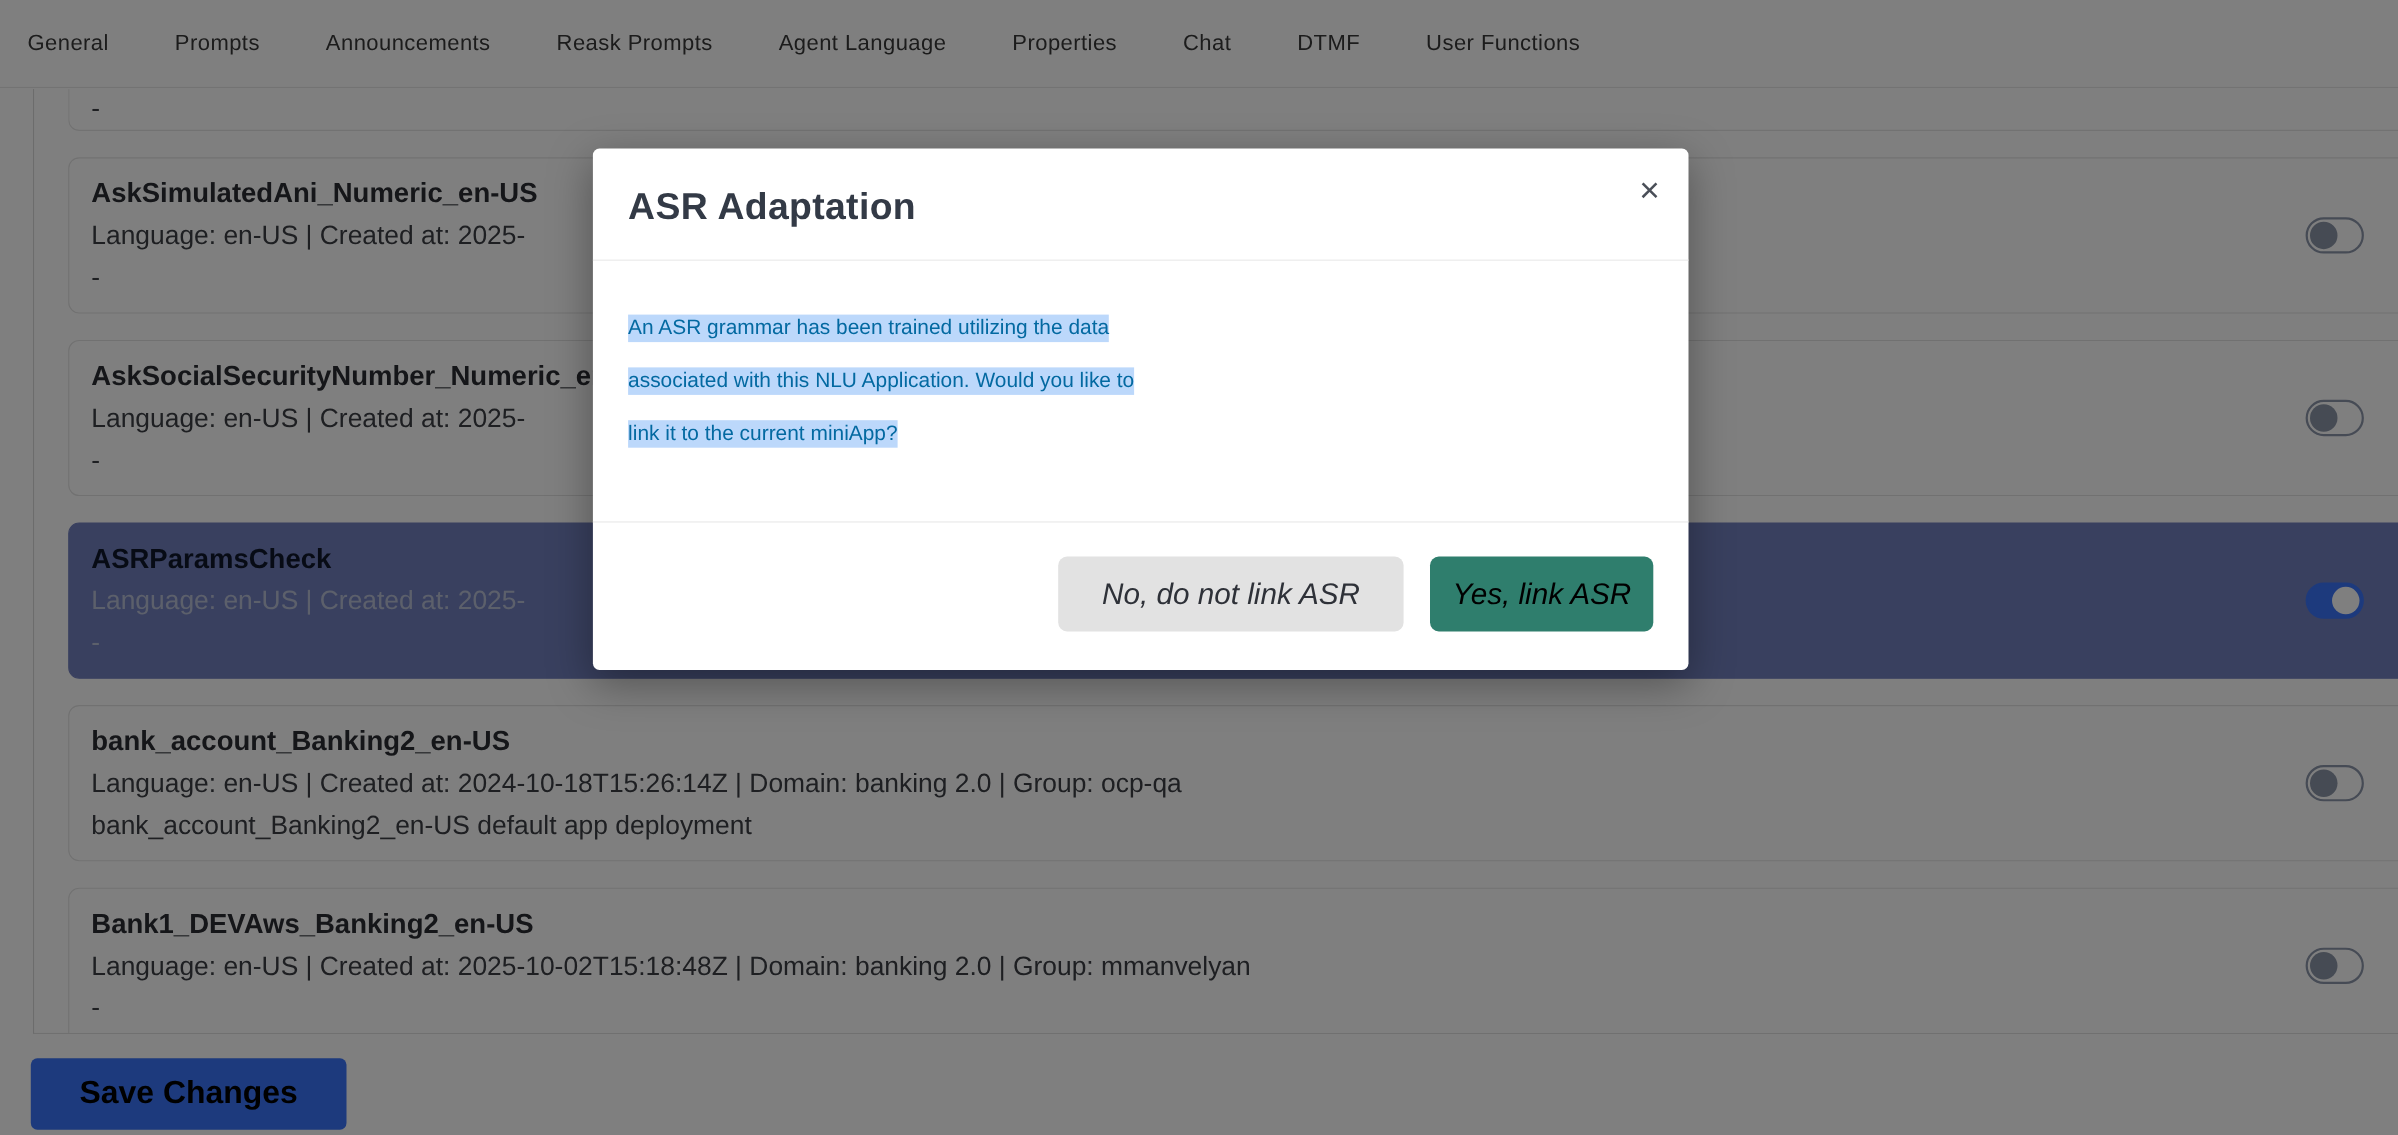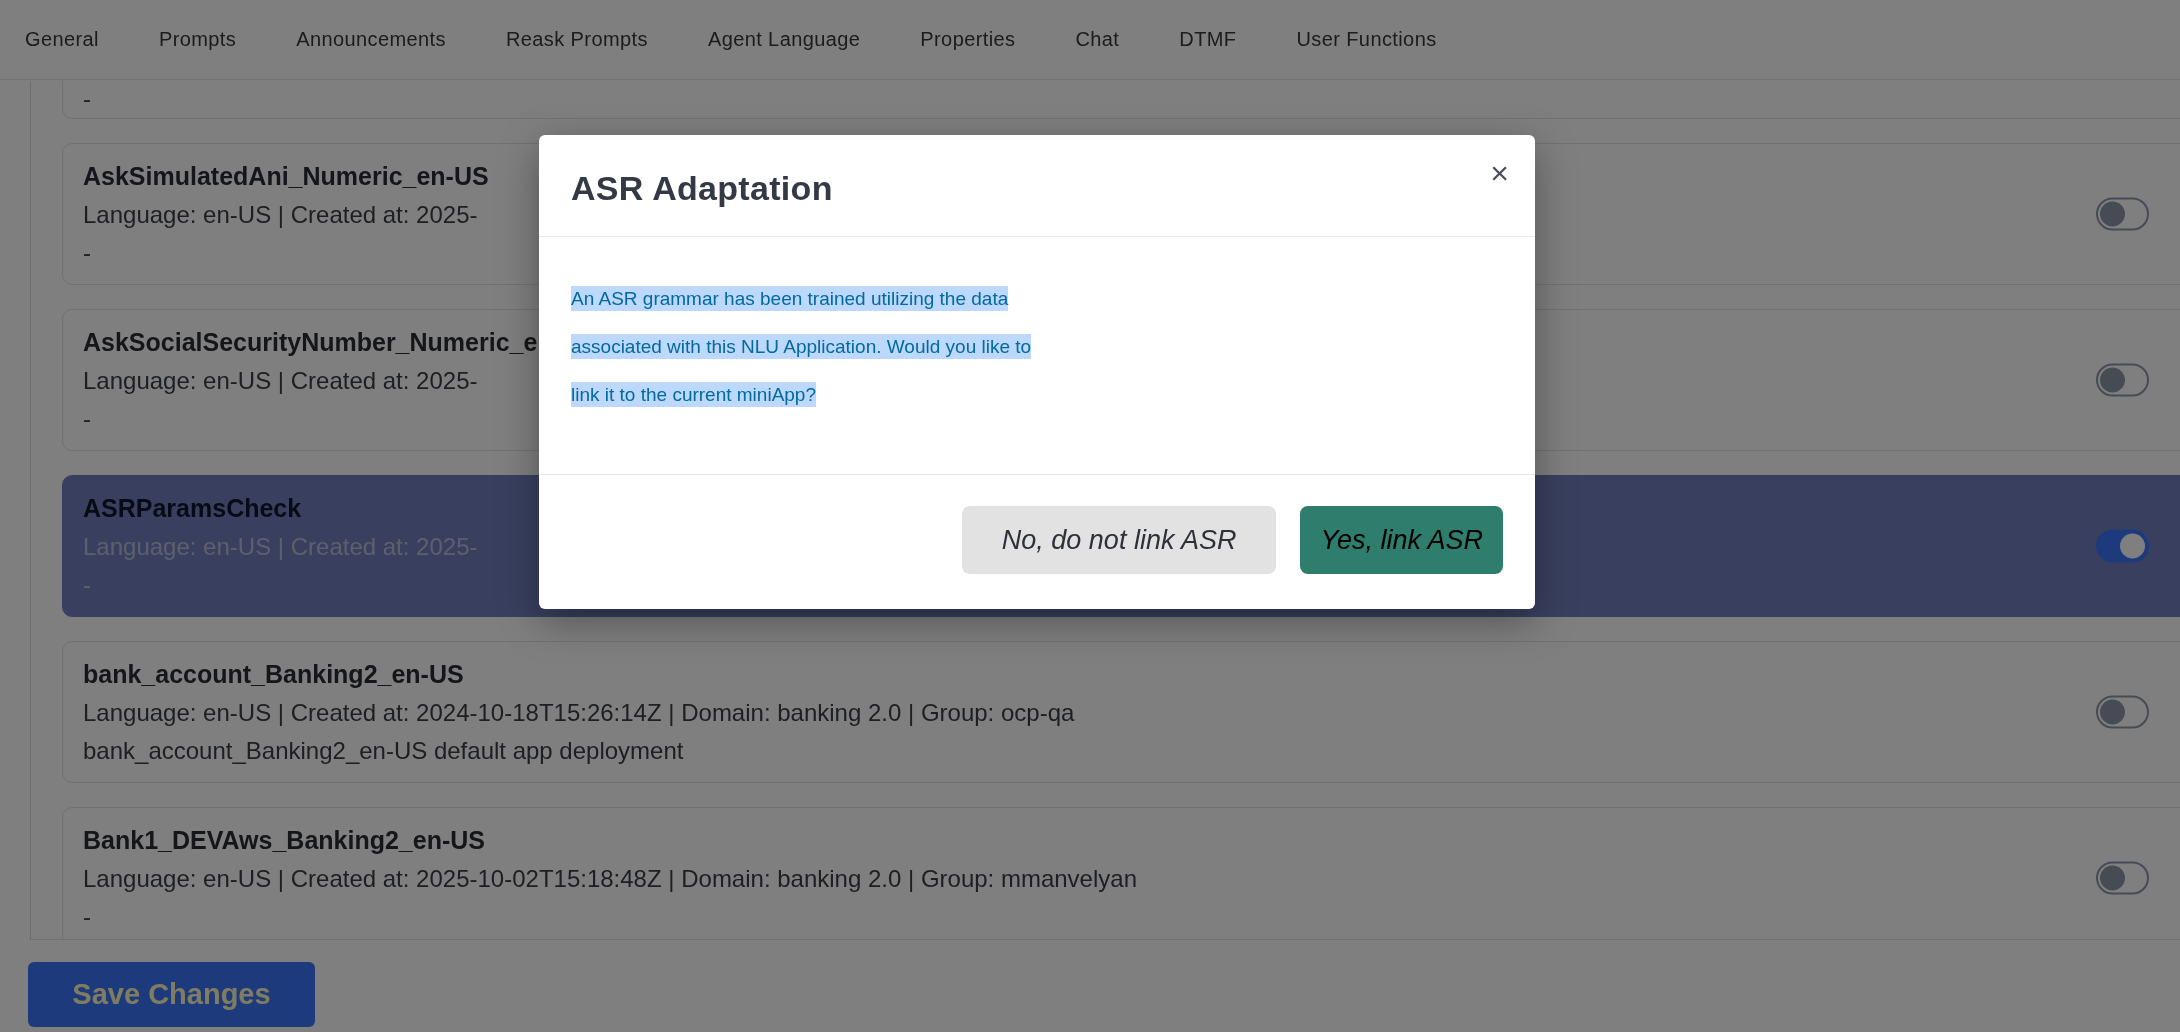--- a/index.html
+++ b/index.html
@@ -64,21 +64,21 @@
   }
   .toggle .knob {
     position: absolute; top: 2px; left: 2px; width: 25px; height: 25px;
     border-radius: 50%; background: #8c96a8;
   }
   .toggle.on { background: #3a74fa; border-color: #3a74fa; }
   .toggle.on .knob { left: auto; right: 2px; background: #ffffff; }
 
   .save-btn {
     position: absolute; left: 28px; top: 962px; width: 287px; height: 65px;
-    background: #3a74fa; color: #fef9c3; font-size: 29px; font-weight: 600;
+    background: #3a74fa; color: #000000; font-size: 29px; font-weight: 600;
     border: none; border-radius: 6px; cursor: pointer;
     font-family: "Liberation Sans", sans-serif;
   }
 
   
   .backdrop { position: absolute; inset: 0; background: rgba(0,0,0,0.5); z-index: 10; }
 
   
   .modal {
     position: absolute; left: 539px; top: 93px; width: 996px; height: 474px;

